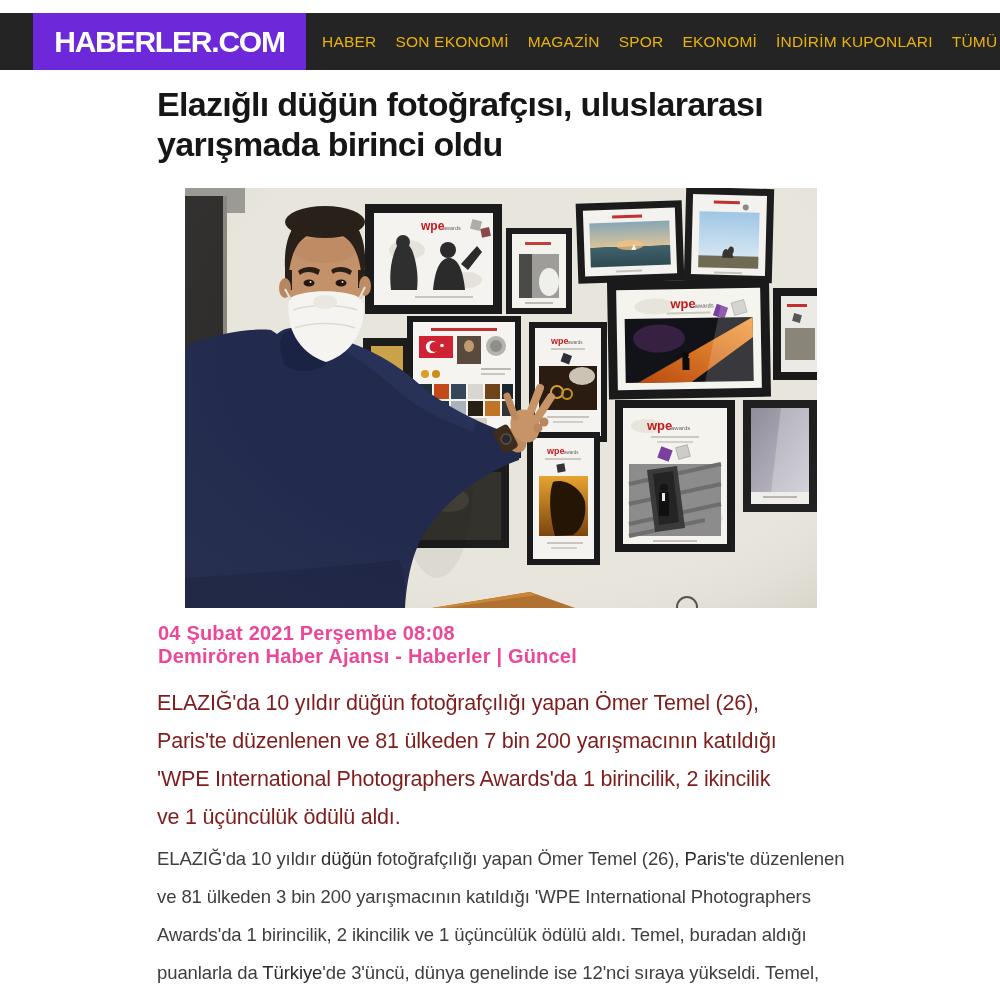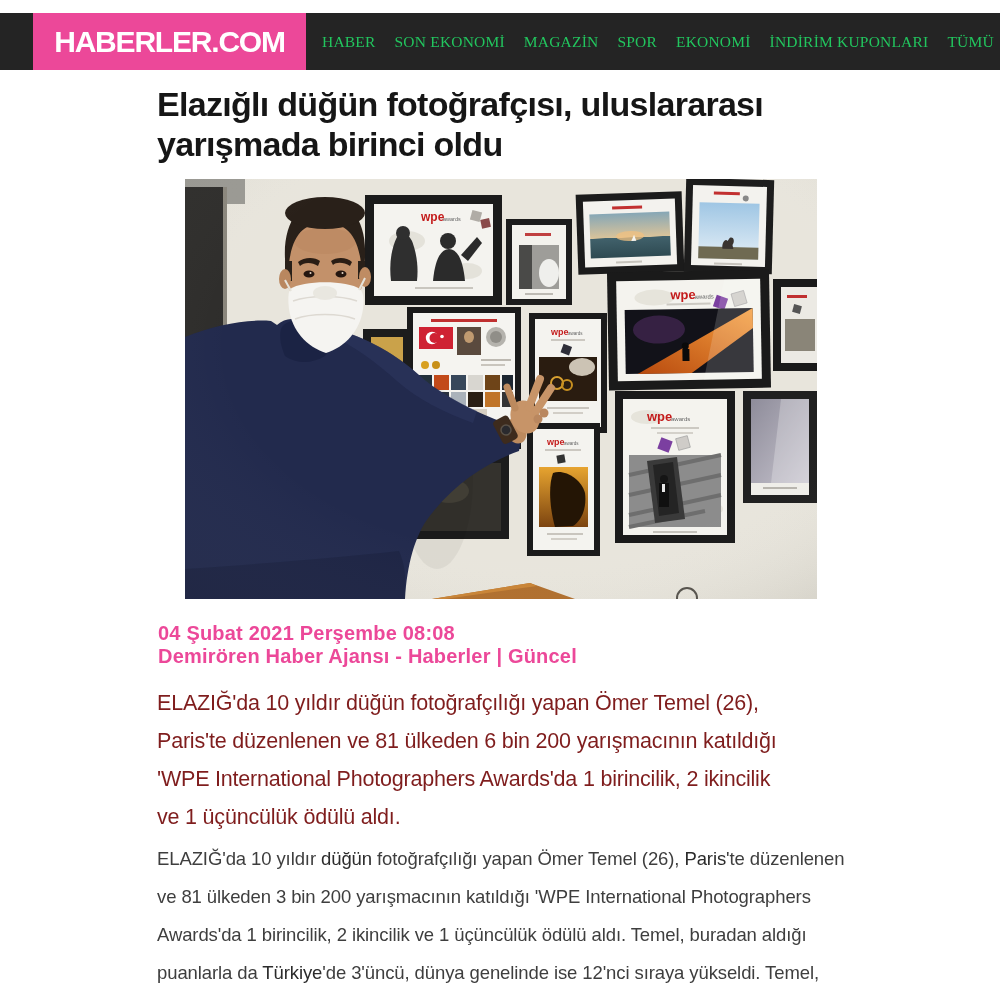--- a/index.html
+++ b/index.html
@@ -1,30 +1,30 @@
 <!DOCTYPE html>
 <html lang="tr"><head>
 <meta charset="utf-8">
 <style>
   html,body{margin:0;padding:0;background:#fff;}
   body{width:1000px;height:1000px;position:relative;overflow:hidden;
        font-family:"Liberation Sans",sans-serif;-webkit-font-smoothing:antialiased;}
 
   
   .topbar{position:absolute;left:0;top:13px;width:1000px;height:57px;background:#242424;}
-  .logo{position:absolute;left:33px;top:0;width:273px;height:57px;background:#ec4899;
+  .logo{position:absolute;left:33px;top:0;width:273px;height:57px;background:#6d28d9;
         display:flex;align-items:center;justify-content:center;cursor:pointer;}
   .logo span{color:#fff;font-weight:700;font-size:30px;letter-spacing:-1.2px;}
   .nav{position:absolute;left:322px;top:0;height:57px;display:flex;align-items:center;gap:19px;}
-  .nav-item{color:#22c55e;font-size:15.5px;letter-spacing:.2px;white-space:nowrap;cursor:pointer;font-family:Liberation Serif, serif;}
+  .nav-item{color:#eab308;font-size:15.5px;letter-spacing:.2px;white-space:nowrap;cursor:pointer;}
 
   
   .headline{position:absolute;left:157px;top:84px;color:#161616;font-weight:700;
             font-size:34px;line-height:40px;letter-spacing:-0.7px;white-space:nowrap;}
-  .photo-wrap{position:absolute;left:185px;top:179px;width:632px;height:540px;overflow:hidden;}
+  .photo-wrap{position:absolute;left:185px;top:188px;width:632px;height:540px;overflow:hidden;}
   .photo-wrap svg{display:block;}
   .meta{position:absolute;left:158px;top:622px;color:#ec4899;font-weight:700;
         font-size:20px;line-height:23px;letter-spacing:.2px;}
   .lead{position:absolute;left:157px;top:684px;color:#7f1d1d;
         font-size:21.5px;line-height:38px;letter-spacing:-0.2px;}
   .lead div{white-space:nowrap;}
   .article-body{position:absolute;left:157px;top:840px;color:#3e3e3e;
         font-size:18.5px;line-height:38px;letter-spacing:-0.1px;}
   .article-body div{white-space:nowrap;}
   .article-body strong{font-weight:400;color:#2b2b2b;}
@@ -333,21 +333,21 @@
 </svg>
 </figure>
 
 <div class="meta">
   <div>04 Şubat 2021 Perşembe 08:08</div>
   <div>Demirören Haber Ajansı - Haberler | Güncel</div>
 </div>
 
 <div class="lead">
   <div>ELAZIĞ'da 10 yıldır düğün fotoğrafçılığı yapan Ömer Temel (26),</div>
-  <div>Paris'te düzenlenen ve 81 ülkeden 6 bin 200 yarışmacının katıldığı</div>
+  <div>Paris'te düzenlenen ve 81 ülkeden 7 bin 200 yarışmacının katıldığı</div>
   <div>'WPE International Photographers Awards'da 1 birincilik, 2 ikincilik</div>
   <div>ve 1 üçüncülük ödülü aldı.</div>
 </div>
 
 <div class="article-body" id="body-paragraph">
     <div><span>ELAZIĞ'da 10 yıldır </span><strong>düğün</strong><span> fotoğrafçılığı yapan Ömer Temel (26), </span><strong>Paris</strong><span>'te düzenlenen</span></div>
     <div><span>ve 81 ülkeden 3 bin 200 yarışmacının katıldığı 'WPE International Photographers</span></div>
     <div><span>Awards'da 1 birincilik, 2 ikincilik ve 1 üçüncülük ödülü aldı. Temel, buradan aldığı</span></div>
     <div><span>puanlarla da </span><strong>Türkiye</strong><span>'de 3'üncü, dünya genelinde ise 12'nci sıraya yükseldi. Temel,</span></div>
     <div></div>

